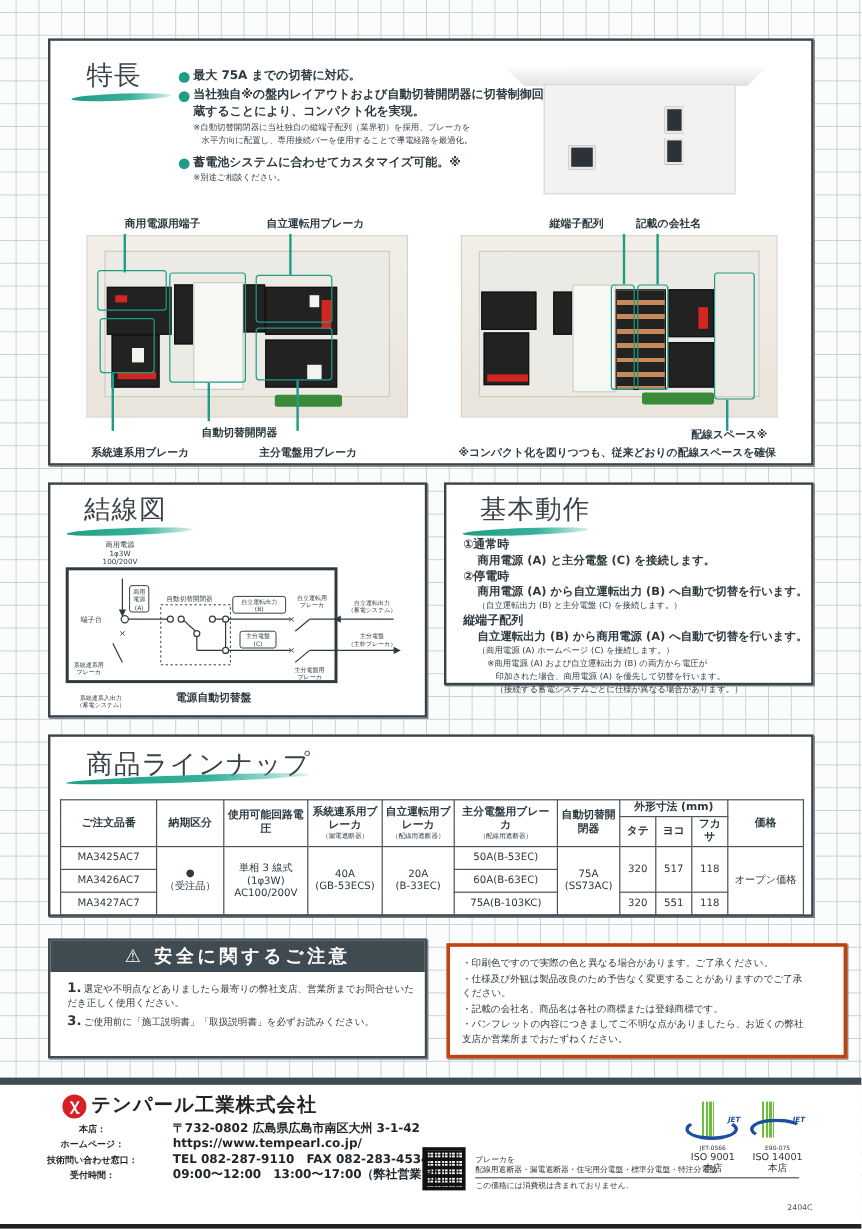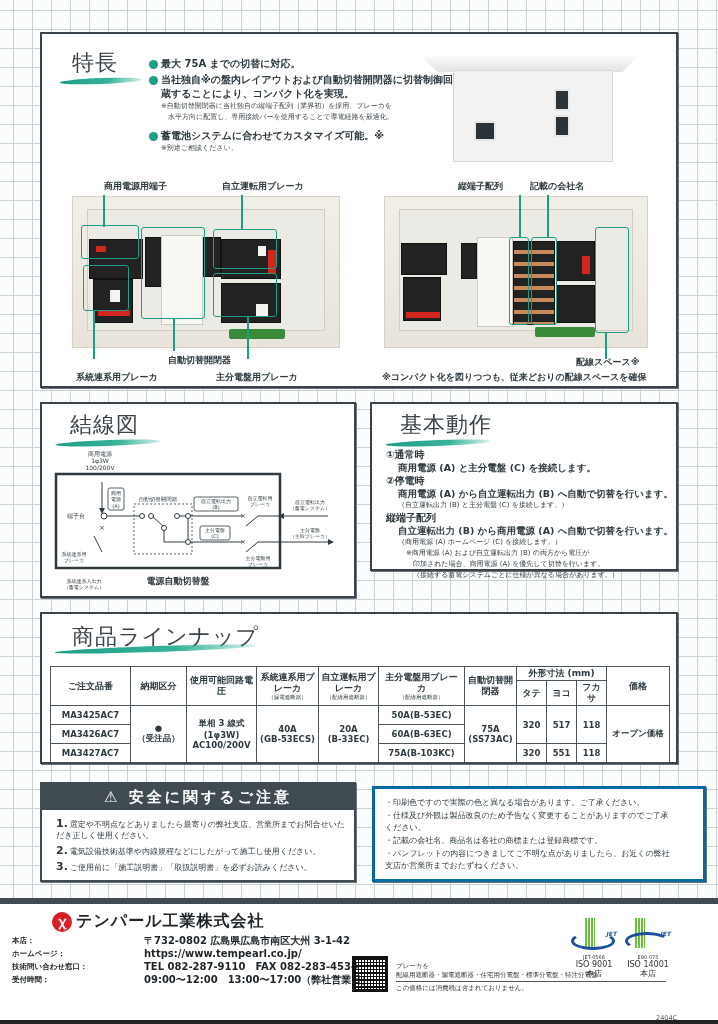--- a/index.html
+++ b/index.html
@@ -70,55 +70,55 @@
   .op-line { padding-left: 12px; font-size: 9.5px; line-height: 13px; }
   .op-sub { padding-left: 12px; font-size: 7px; line-height: 11px; font-weight: normal; }
   .op-note { padding-left: 20px; font-size: 7px; line-height: 11px; font-weight: normal; }
 
   
   #lineup { left: 40px; top: 612px; width: 638px; height: 152px; }
   table.lineup { position: absolute; left: 8px; top: 52px; width: 620px; border-collapse: collapse; font-size: 8.5px; color: #2e3a40; }
   table.lineup th, table.lineup td { border: 1px solid #4a545a; text-align: center; vertical-align: middle; padding: 1px 2px; }
   table.lineup th { font-weight: bold; font-size: 9px; line-height: 11px; background: #fff; }
   table.lineup th small { display: block; font-size: 5.5px; font-weight: normal; line-height: 7px; }
-  table.lineup td { font-weight: bold; height: 19px; text-align: center; }
+  table.lineup td { font-weight: normal; height: 19px; text-align: center; }
 
   
   #safety { left: 40px; top: 782px; width: 316px; height: 100px; border: 2px solid #3f4a51; }
   .safety-head { position: absolute; left: 0; top: 0; width: 100%; height: 26px; background: #3f4a51; color: #fff; font-size: 15px; font-weight: bold; text-align: center; line-height: 26px; letter-spacing: 3px; }
   .safety-list { position: absolute; left: 14px; top: 34px; width: 296px; font-size: 8px; color: #2e3a40; line-height: 11px; }
   .safety-list .num { font-size: 11px; font-weight: bold; margin-right: 2px; }
   .safety-list div { margin-bottom: 4px; }
 
-  #notes { left: 372px; top: 786px; width: 334px; height: 96px; border: 3px solid #0369a1; }
+  #notes { left: 372px; top: 786px; width: 334px; height: 96px; border: 3px solid #c2410c; }
   .notes-list { position: absolute; left: 10px; top: 8px; width: 290px; font-size: 8px; color: #2e3a40; line-height: 12px; }
   .notes-list div { margin-bottom: 1px; }
 
   
   #footer { position: absolute; left: 0; top: 898px; width: 718px; height: 126px; background: #fff; border-top: 6px solid #3f4a51; }
   .logo { position: absolute; left: 52px; top: 8px; width: 20px; height: 20px; border-radius: 50%; background: #d81f26; color: #fff; font-size: 13px; font-weight: bold; text-align: center; line-height: 20px; }
   .company { position: absolute; left: 76px; top: 7px; font-size: 16px; font-weight: bold; color: #1e2428; letter-spacing: 1px; }
   .info { position: absolute; left: 12px; top: 30px; font-size: 9.5px; color: #1e2428; }
   .info-row { display: flex; line-height: 13px; }
-  .info-row .k { width: 130px; text-align: left; font-size: 7.5px; font-weight: bold; }
+  .info-row .k { width: 130px; text-align: center; font-size: 7.5px; font-weight: bold; }
   .info-row .v { font-weight: bold; padding-left: 2px; font-size: 10px; }
   .qr { position: absolute; left: 352px; top: 52px; width: 36px; height: 36px;
         background:
           linear-gradient(90deg, #111 25%, transparent 25%, transparent 50%, #111 50%, #111 60%, transparent 60%),
           linear-gradient(#111 20%, transparent 20%, transparent 45%, #111 45%, #111 55%, transparent 55%, transparent 80%, #111 80%);
         background-size: 6px 6px, 7px 7px; border: 3px solid #111; }
   .iso { position: absolute; top: 14px; width: 56px; height: 60px; text-align: center; font-size: 7px; color: #333; }
   .iso .mark { width: 46px; height: 36px; margin: 0 auto; position: relative; }
   .iso .bars { position: absolute; left: 14px; top: 0; width: 10px; height: 30px; background: repeating-linear-gradient(90deg, #6bbf3c 0 2px, transparent 2px 3px); }
   .iso .wave { position: absolute; left: 0; top: 14px; width: 44px; height: 18px; border: 3px solid #1c4f9c; border-radius: 50%; border-top-color: transparent; }
   .iso .jet { position: absolute; right: 0; top: 12px; font-size: 6px; font-weight: bold; color: #1c4f9c; font-style: italic; }
   .iso .name { font-size: 8px; line-height: 9px; }
   .products { position: absolute; left: 396px; top: 58px; width: 270px; font-size: 6.5px; color: #333; line-height: 9px; }
   .products .line { border-bottom: 1px solid #555; padding-bottom: 1px; margin-bottom: 2px; }
-  .code { position: absolute; left: 656px; top: 98px; font-size: 6.5px; color: #555; margin-top: 12px; }
+  .code { position: absolute; left: 656px; top: 98px; font-size: 6.5px; color: #555; }
   .bottom-bar { position: absolute; left: 0; bottom: 0; width: 718px; height: 4px; background: #222; }
 </style>
 </head>
 <body>
 
 <section id="features" class="panel">
   <h2 class="heading" style="left:30px;top:14px;">特長</h2>
   <div class="swoosh" style="left:18px;top:44px;width:82px;"></div>
 
   <div class="feat-list">
@@ -371,21 +371,20 @@
   </table>
 </section>
 
 <section id="safety" class="panel">
   <div class="safety-head">
     <span>⚠</span>
     <span>安全に関するご注意</span>
   </div>
   <div class="safety-list">
     <div><span class="num">1.</span><span>選定や不明点などありましたら最寄りの弊社支店、営業所までお問合せいただき正しく使用ください。</span></div>
-    <div><span class="num">2.</span><span>電気設備技術基準や内線規程などにしたがって施工し使用ください。</span></div>
     <div><span class="num">3.</span><span>ご使用前に「施工説明書」「取扱説明書」を必ずお読みください。</span></div>
   </div>
 </section>
 
 <section id="notes" class="panel">
   <div class="notes-list">
     <div>・印刷色ですので実際の色と異なる場合があります。ご了承ください。</div>
     <div>・仕様及び外観は製品改良のため予告なく変更することがありますのでご了承ください。</div>
     <div>・記載の会社名、商品名は各社の商標または登録商標です。</div>
     <div>・パンフレットの内容につきましてご不明な点がありましたら、お近くの弊社支店か営業所までおたずねください。</div>

